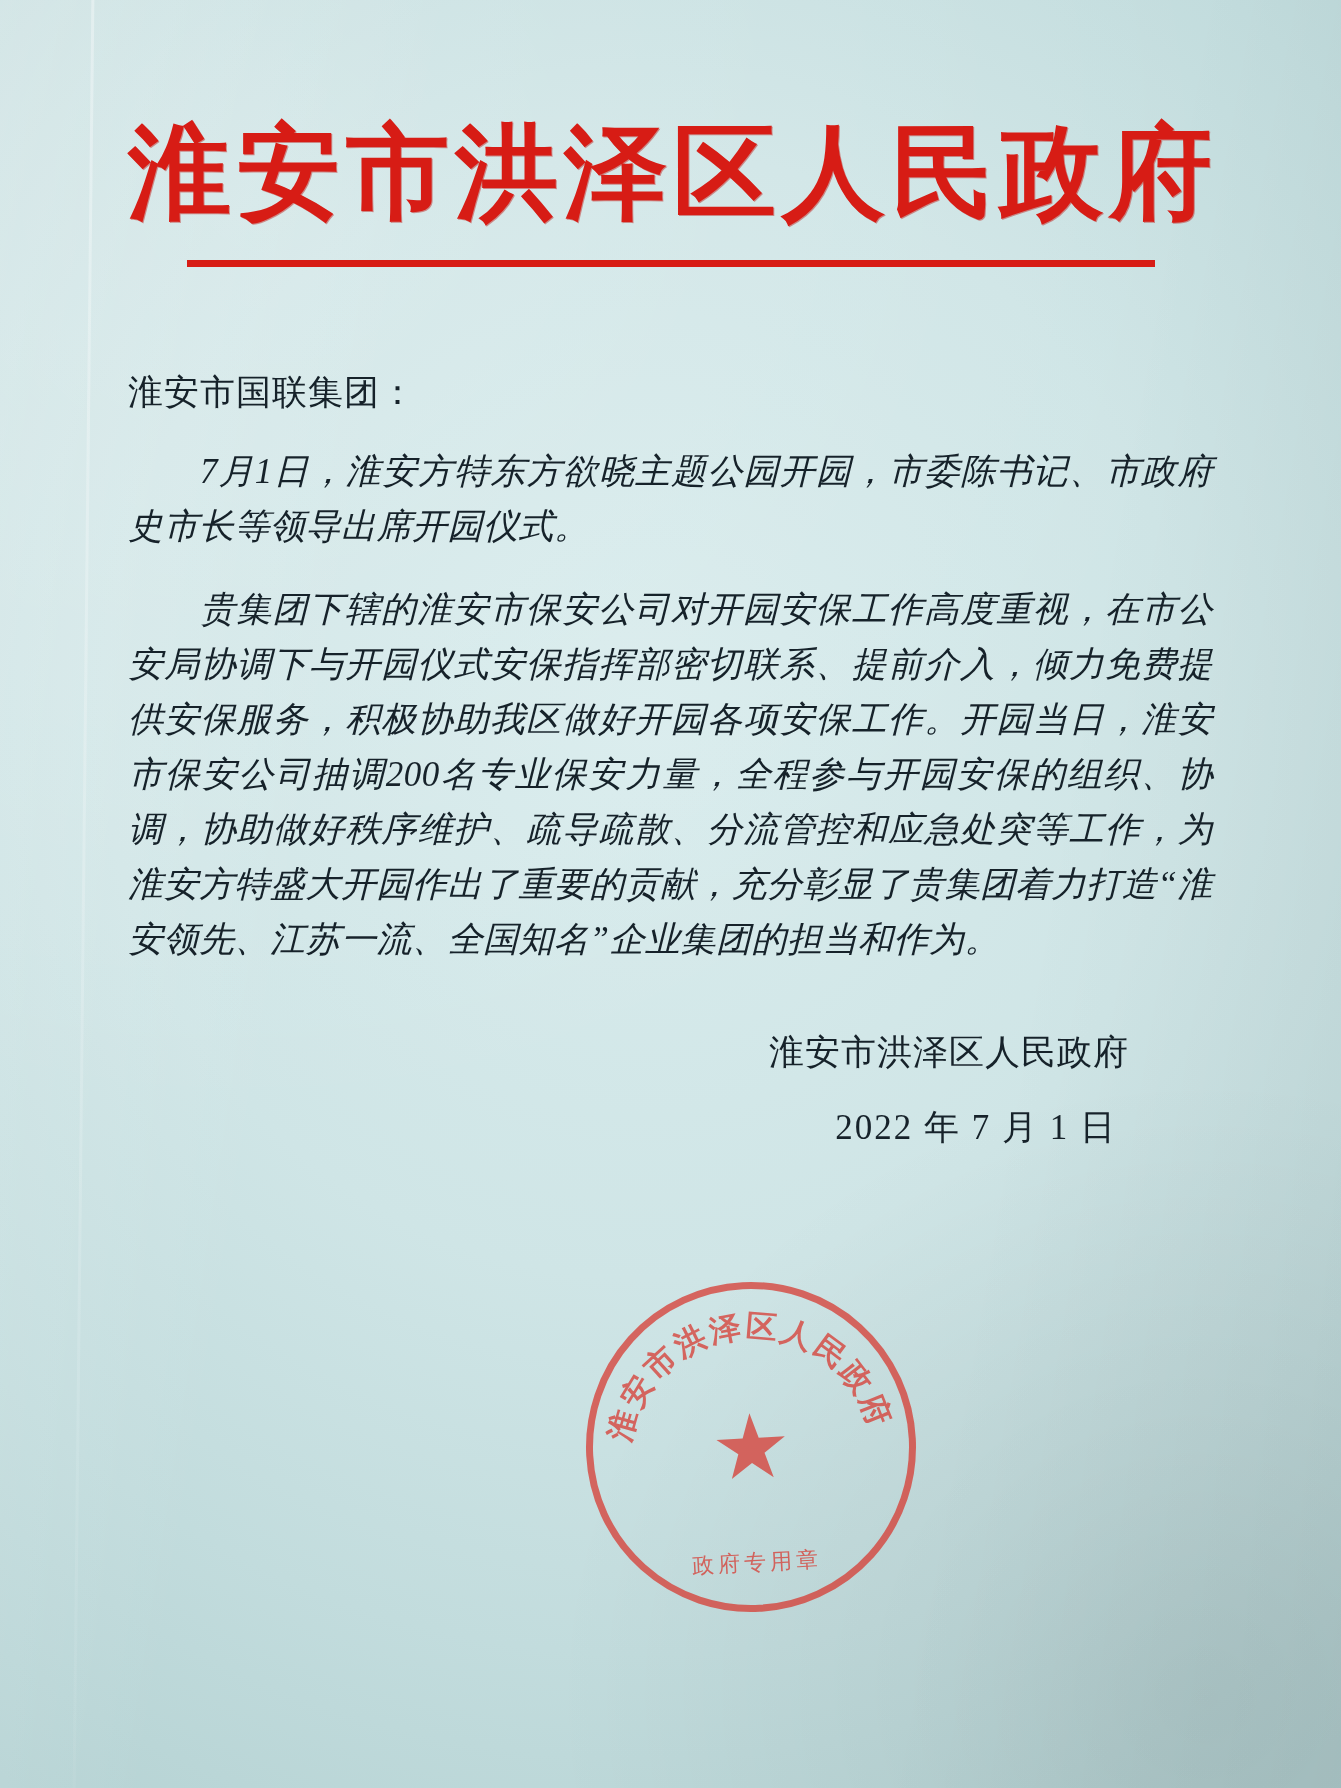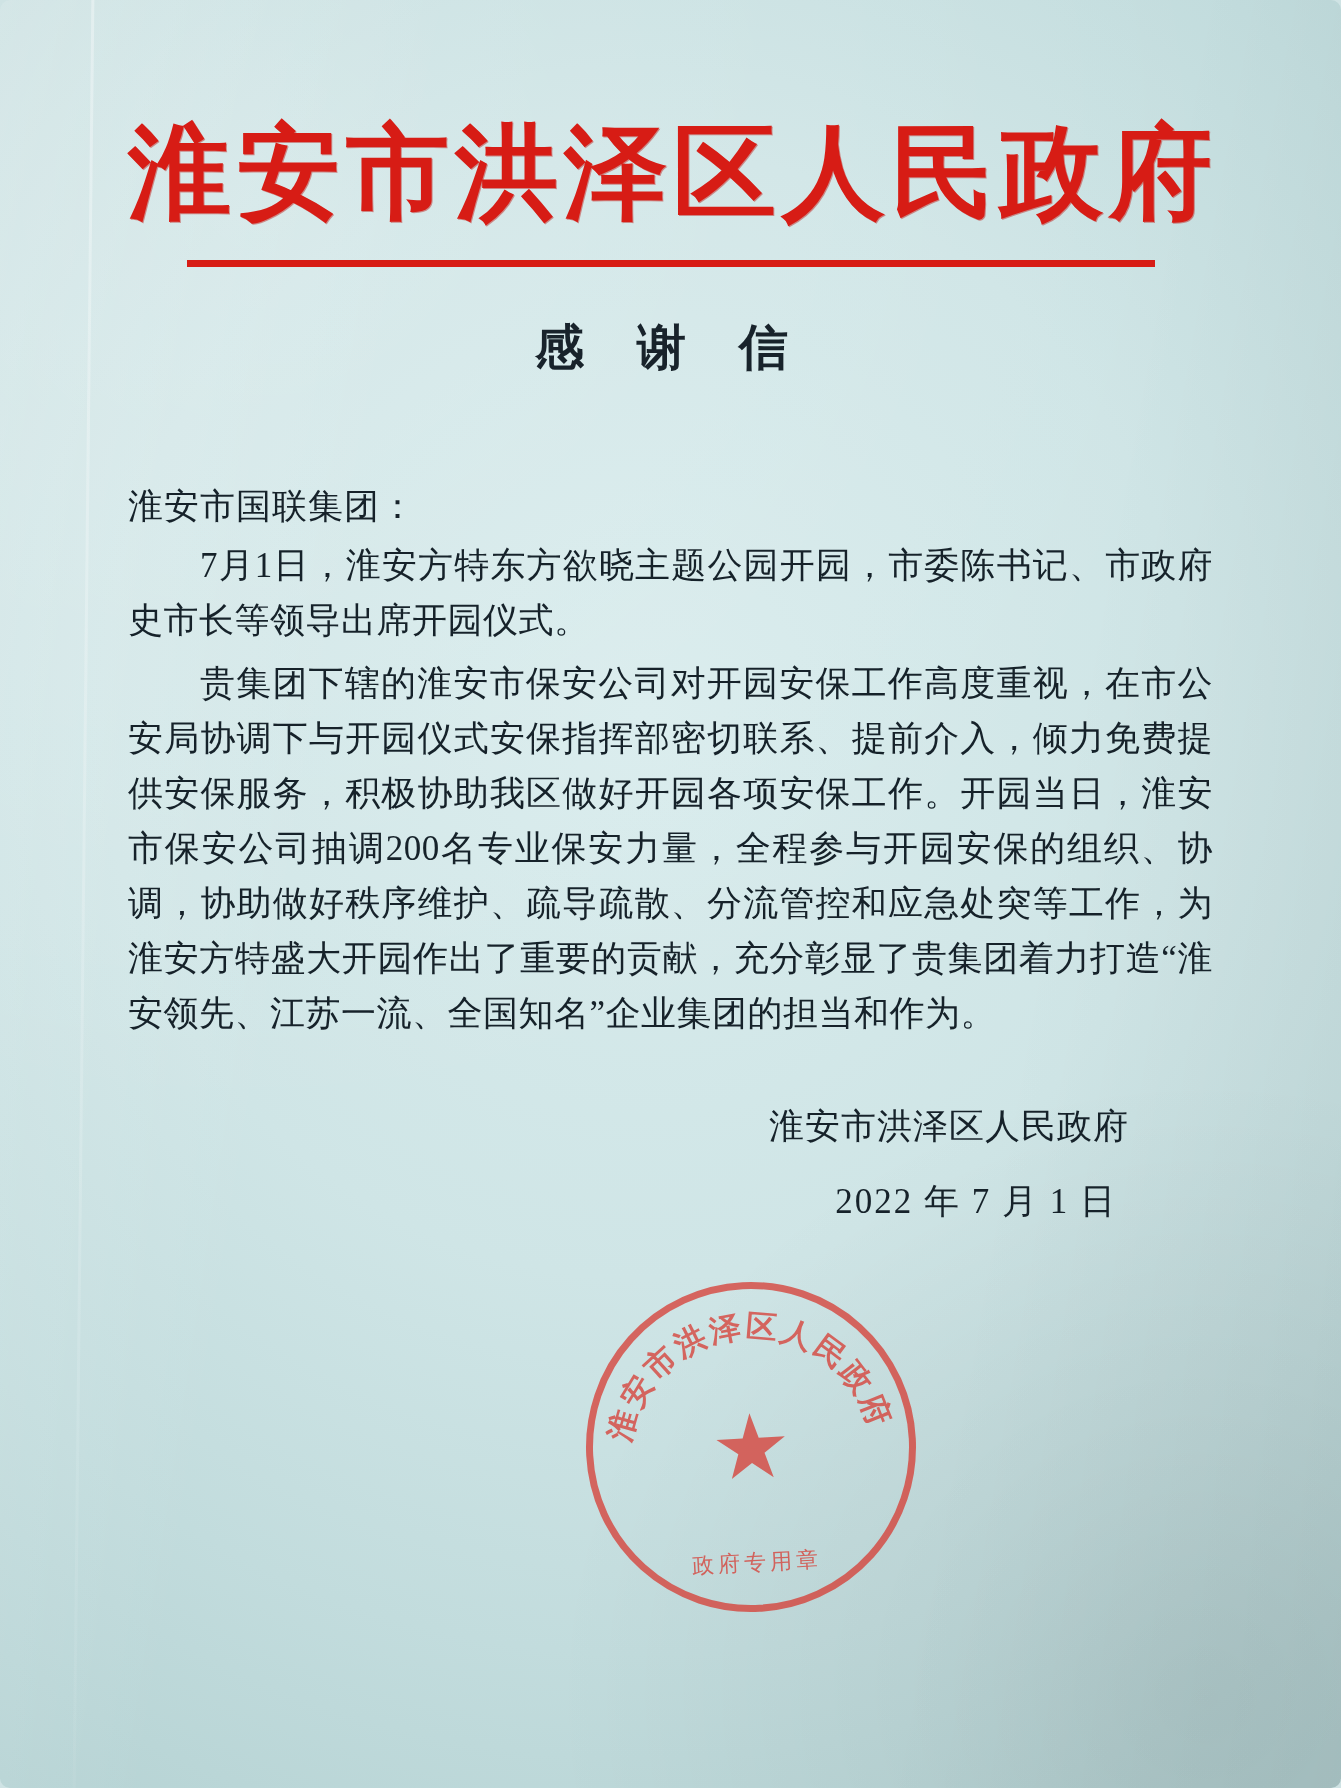--- a/index.html
+++ b/index.html
@@ -15,21 +15,20 @@
   }
 
   
   .page {
     position: relative;
     width: 1341px;
     height: 1788px;
     background:
       radial-gradient(ellipse 90% 70% at 48% 40%, #d9eced 0%, #cfe5e6 45%, #c2dcdd 75%, #b6d3d4 100%);
     overflow: hidden;
-    border-radius: 10px;
   }
   .page::after {
     content: "";
     position: absolute;
     inset: 0;
     pointer-events: none;
     background:
       linear-gradient(100deg, rgba(255,255,255,0.22) 0%, rgba(255,255,255,0.0) 28%, rgba(255,255,255,0.0) 72%, rgba(0,0,0,0.05) 100%),
       radial-gradient(ellipse 120% 90% at 20% 10%, rgba(255,255,255,0.18), rgba(255,255,255,0) 60%),
       radial-gradient(ellipse 70% 50% at 90% 95%, rgba(0,0,0,0.08), rgba(0,0,0,0) 70%);
@@ -86,27 +85,28 @@
   }
 
   
   .salutation {
     margin-top: 102px;
     font-size: 35px;
     color: #16222a;
     letter-spacing: 1px;
   }
   .para {
-    margin-top: 8px;
+    margin-top: 28px;
     font-size: 35px;
     line-height: 55px;
     color: #16222a;
     text-align: justify;
     text-indent: 72px;
     letter-spacing: 0.5px;
+    font-style: italic;
   }
 
   
   .signature {
     position: relative;
     margin-top: 62px;
     text-align: right;
     padding-right: 84px;
   }
   .sig-org {
@@ -175,21 +175,20 @@
 <div class="page">
   <div class="crease"></div>
 
   <div class="content">
 
     <div class="masthead">
       <div class="masthead-title">淮安市洪泽区人民政府</div>
       <div class="masthead-rule"></div>
     </div>
 
-    <div class="doc-title">感 谢 信</div>
 
     <div class="salutation">淮安市国联集团：</div>
 
     <div class="para">7月1日，淮安方特东方欲晓主题公园开园，市委陈书记、市政府史市长等领导出席开园仪式。</div>
 
     <div class="para">贵集团下辖的淮安市保安公司对开园安保工作高度重视，在市公安局协调下与开园仪式安保指挥部密切联系、提前介入，倾力免费提供安保服务，积极协助我区做好开园各项安保工作。开园当日，淮安市保安公司抽调200名专业保安力量，全程参与开园安保的组织、协调，协助做好秩序维护、疏导疏散、分流管控和应急处突等工作，为淮安方特盛大开园作出了重要的贡献，充分彰显了贵集团着力打造“淮安领先、江苏一流、全国知名”企业集团的担当和作为。</div>
 
 
     <div class="signature">
       <div class="sig-org">淮安市洪泽区人民政府</div>

